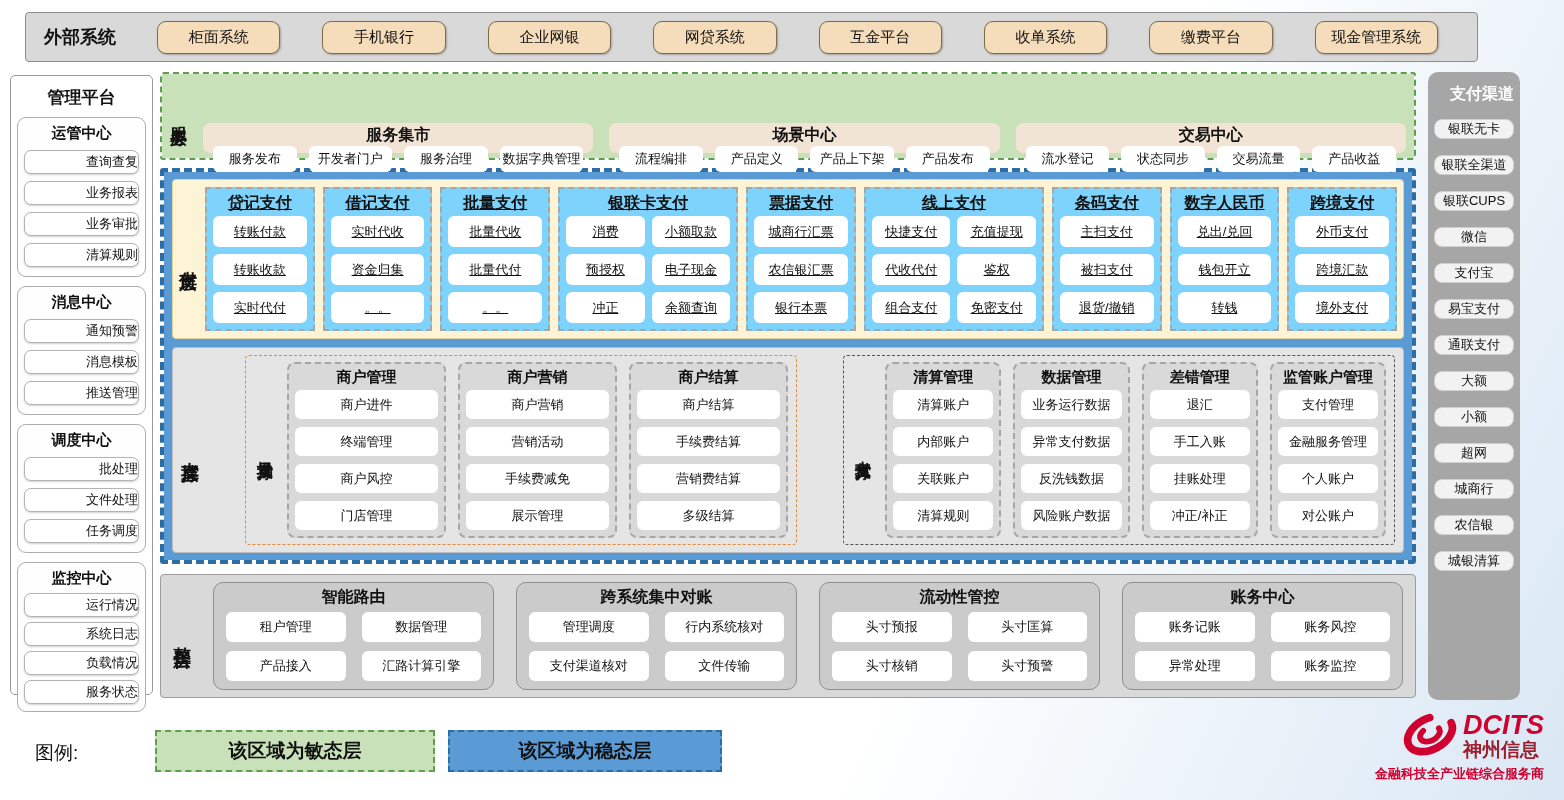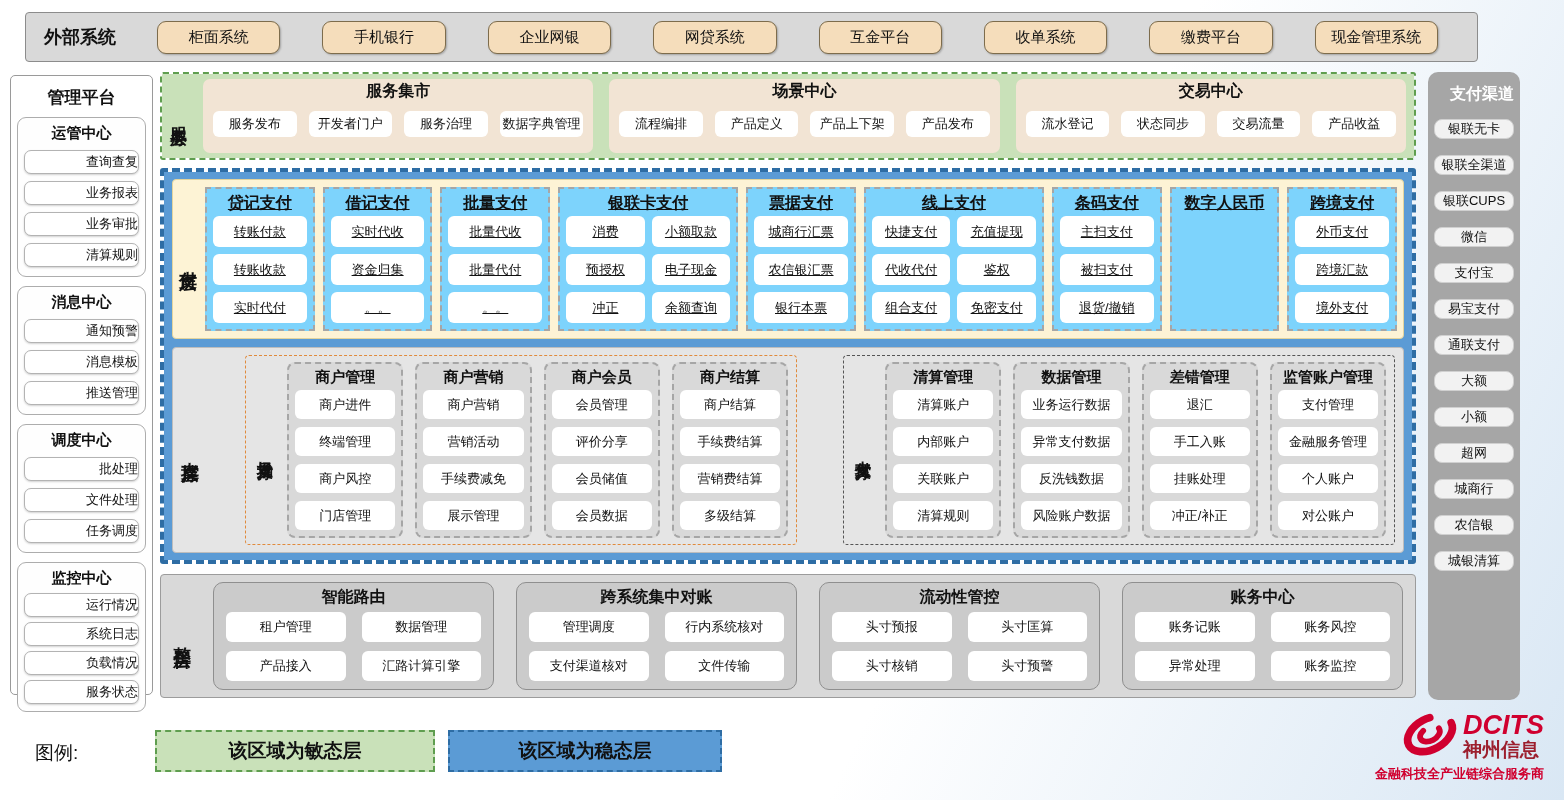--- a/index.html
+++ b/index.html
@@ -27,21 +27,21 @@
   .sb-group.tight .sb-btn { margin:5px 1px; }
 
   
   .main { position:absolute; left:160px; top:72px; width:1256px; }
   .vlabel { writing-mode:vertical-rl; text-orientation:upright; font-weight:bold; font-size:18px;
             letter-spacing:2px; align-self:center; line-height:1; white-space:nowrap; }
 
   .service { height:88px; background:#c9e1b9; border:2.5px dashed #5f9e4f; background-clip:padding-box;
              border-radius:3px; display:flex; padding:5px 8px; gap:16px; }
   .service .vlabel { font-size:17px; }
-  .svc-group { flex:1; background:#f2e4d4; border-radius:7px; padding:2px 10px 7px; display:flex; flex-direction:column; }
+  .svc-group { flex:1; background:#f2e4d4; border-radius:7px; padding:2px 10px 7px; display:flex; flex-direction:column;margin-top:44px; }
   .svc-title { text-align:center; font-weight:bold; font-size:16px; }
   .svc-btns { display:flex; gap:12px; flex:1; align-items:center; }
   .svc-btn { flex:1; background:#fff; border-radius:6px; height:26px; display:flex; align-items:center;
              justify-content:center; font-size:13px; white-space:nowrap; }
 
   .stable { margin-top:8px; background:#5b9bd5; border:4px dashed #2e6da4; background-clip:padding-box;
             border-radius:3px; padding:7px 8px; }
   .pay { background:#fdf3d5; border:1px solid #e3d49d; border-radius:4px; display:flex;
          padding:7px 6px; gap:8px; height:160px; }
   .pay-col { flex:1; background:#7dd3fc; border:2px dashed #a6a6a6; border-radius:0;
@@ -241,20 +241,25 @@
           <div class="pay-title">条码支付</div>
           <div class="pay-items">
             <div class="chip">主扫支付</div>
             <div class="chip">被扫支付</div>
             <div class="chip">退货/撤销</div>
           </div>
         </div>
 
         <div class="pay-col">
           <div class="pay-title">数字人民币</div>
+          <div class="pay-items">
+            <div class="chip">兑出/兑回</div>
+            <div class="chip">钱包开立</div>
+            <div class="chip">转钱</div>
+          </div>
         </div>
 
         <div class="pay-col">
           <div class="pay-title">跨境支付</div>
           <div class="pay-items">
             <div class="chip">外币支付</div>
             <div class="chip">跨境汇款</div>
             <div class="chip">境外支付</div>
           </div>
         </div>
@@ -274,29 +279,20 @@
               <div class="chip">门店管理</div>
             </div>
           </div>
           <div class="sup-col">
             <div class="sup-title">商户营销</div>
             <div class="sup-items">
               <div class="chip">商户营销</div>
               <div class="chip">营销活动</div>
               <div class="chip">手续费减免</div>
               <div class="chip">展示管理</div>
-            </div>
-          </div>
-          <div class="sup-col">
-            <div class="sup-title">商户会员</div>
-            <div class="sup-items">
-              <div class="chip">会员管理</div>
-              <div class="chip">评价分享</div>
-              <div class="chip">会员储值</div>
-              <div class="chip">会员数据</div>
             </div>
           </div>
           <div class="sup-col">
             <div class="sup-title">商户结算</div>
             <div class="sup-items">
               <div class="chip">商户结算</div>
               <div class="chip">手续费结算</div>
               <div class="chip">营销费结算</div>
               <div class="chip">多级结算</div>
             </div>

